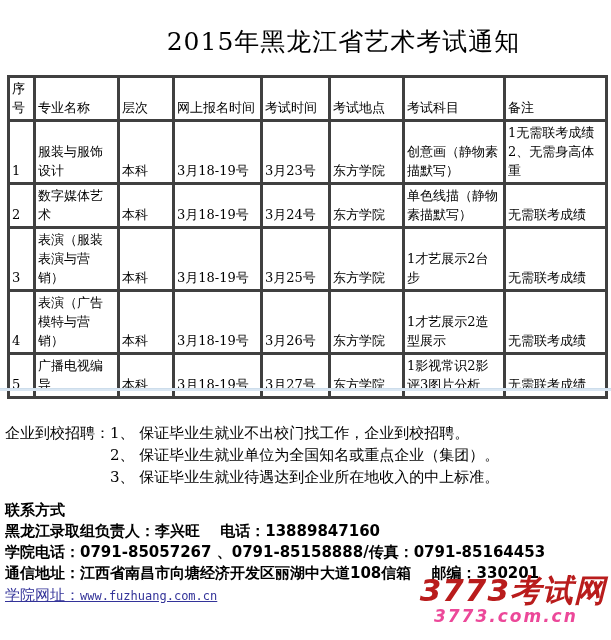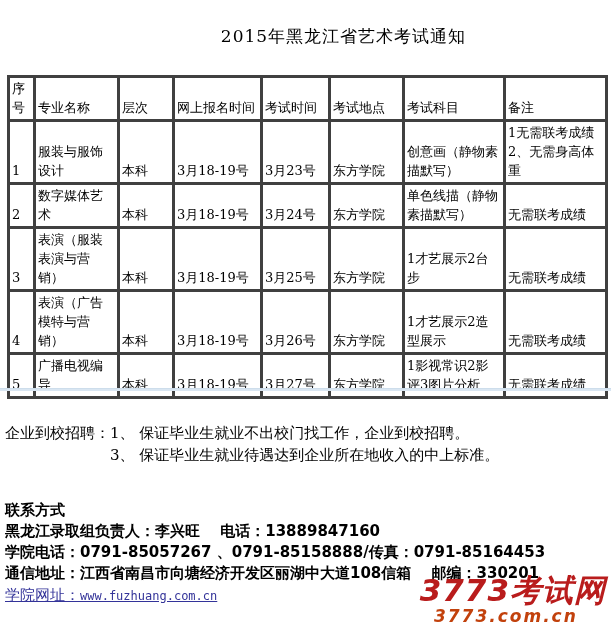--- a/index.html
+++ b/index.html
@@ -11,21 +11,21 @@
     font-family: "DejaVu Serif", "Liberation Serif", serif;
     color: #000;
     overflow: hidden;
   }
 
   
   .page-title {
     position: absolute; top: 25px; left: 0; width: 611px;
     padding-left: 76px;
     text-align: center;
-    font-size: 17px; font-weight: 400; letter-spacing: 1px;
+    font-size: 25px; font-weight: 400; letter-spacing: 1px;
     white-space: nowrap;
   }
 
   
   table.notice {
     position: absolute; top: 75px; left: 7px;
     border-collapse: collapse; table-layout: fixed;
     width: 598px;
   }
   .notice th, .notice td {
@@ -191,30 +191,31 @@
     </tr>
   </tbody>
 </table>
 
 <div class="divider"></div>
 
 <div class="promise">
   <span class="promise-label">企业到校招聘：</span>
   <div class="promise-items">
     <div>1、 保证毕业生就业不出校门找工作，企业到校招聘。</div>
+    <div>2、 保证毕业生就业单位为全国知名或重点企业（集团）。</div>
     <div>3、 保证毕业生就业待遇达到企业所在地收入的中上标准。</div>
   </div>
 </div>
 
 <div class="contact">
   <div class="contact-line">联系方式</div>
   <div class="contact-line">黑龙江录取组负责人：李兴旺　 电话：13889847160</div>
   <div class="contact-line">学院电话：0791-85057267 、0791-85158888/传真：0791-85164453</div>
   <div class="contact-line">通信地址：江西省南昌市向塘经济开发区丽湖中大道108信箱　 邮编：330201</div>
   <div>
     <a class="website-line" id="website-link" href="#" style="color: rgb(51, 51, 153);"><span>学院网址：</span><span class="url">www.fuzhuang.com.cn</span></a>
   </div>
 </div>
 
 <div class="watermark">
   <div class="wm-line1" id="wm1" style="color: #b91c1c;">3773考试网</div>
-  <div class="wm-line2" id="wm2" style="color: #c2410c;">3773.com.cn</div>
+  <div class="wm-line2" id="wm2" style="color: #ec4899;">3773.com.cn</div>
 </div>
 
 </body></html>

